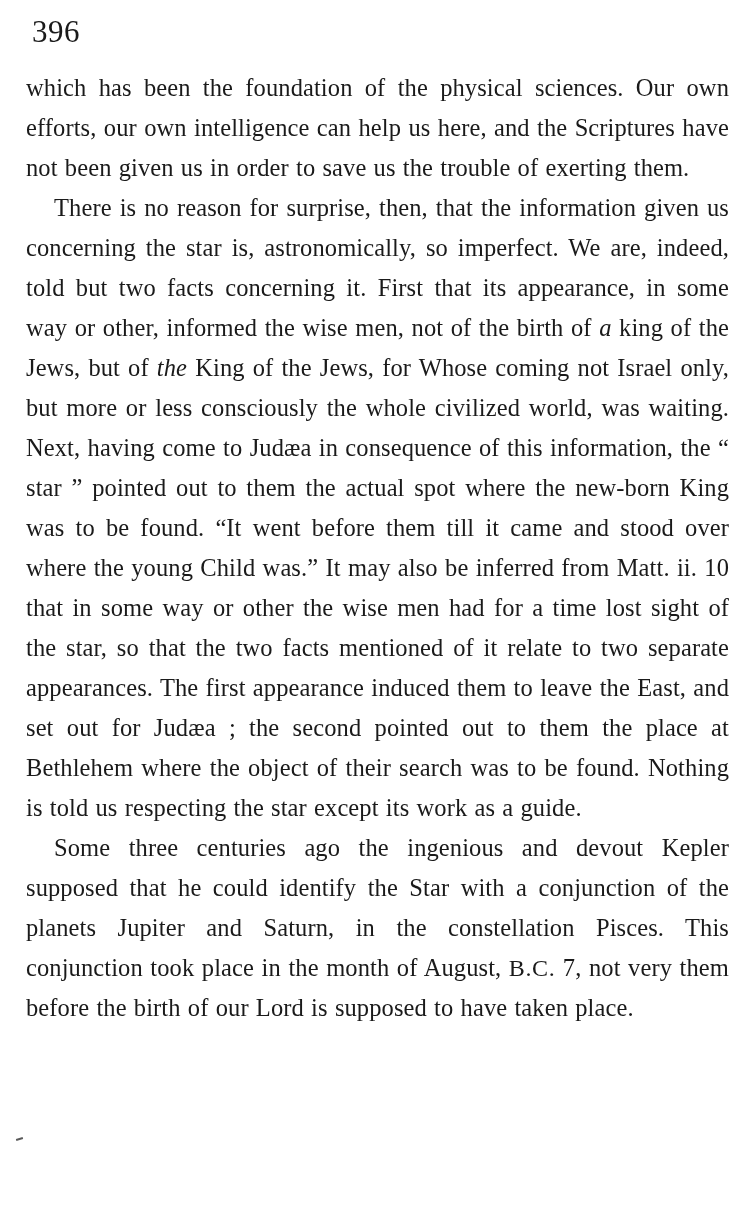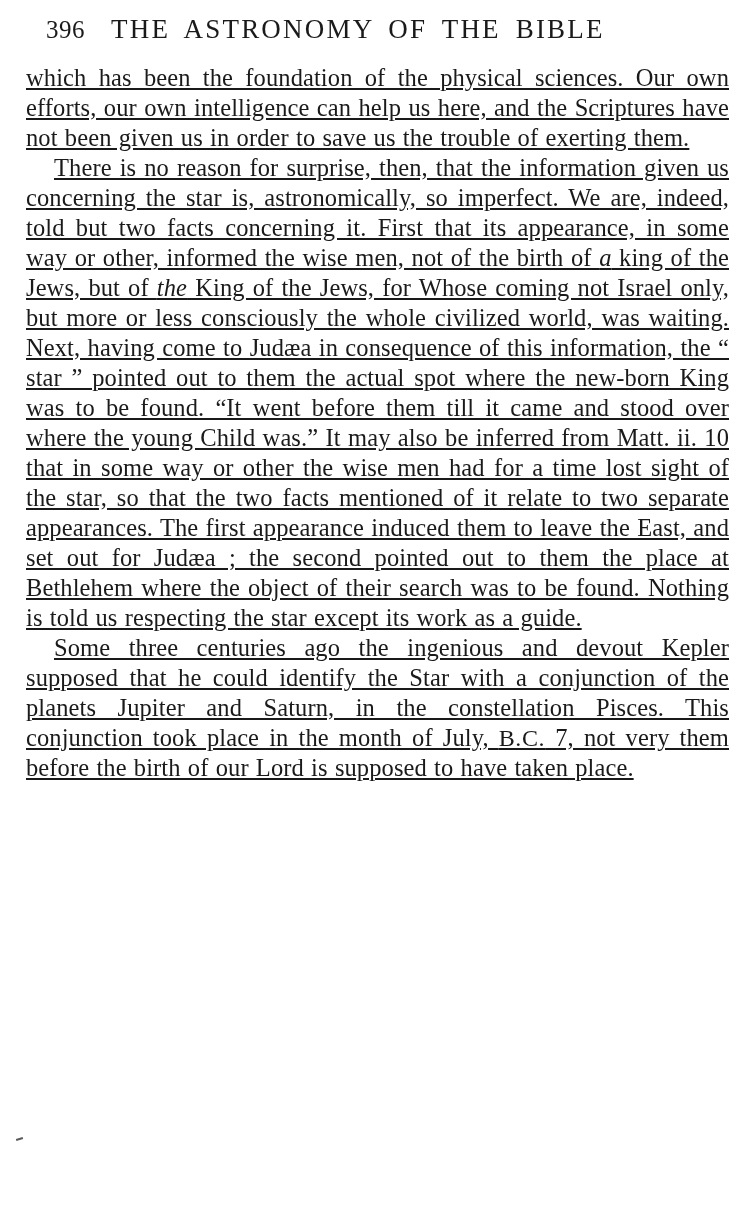--- a/index.html
+++ b/index.html
@@ -22,38 +22,36 @@
     padding: 14px 26px 0 26px;
   }
   .running-head {
     display: flex;
     align-items: baseline;
     gap: 26px;
     margin: 0 0 18px 6px;
     white-space: nowrap;
   }
   .folio {
-    font-size: 25px;
+    font-size: 31px;
     letter-spacing: 0.5px;
     font-family: "Liberation Serif", "DejaVu Serif", serif;
-    margin-left: 14px;
   }
   .head-title {
     font-size: 27px;
     letter-spacing: 2.2px;
     word-spacing: 6px;
   }
   .body-text {
     font-size: 24.5px;
-    line-height: 30px;
+    line-height: 40px;
     text-align: justify;
     text-justify: inter-word;
     word-spacing: 1px;
     letter-spacing: 0.1px;
-    text-decoration: underline;
   }
   .body-text p {
     margin: 0;
   }
   .indent {
     text-indent: 28px;
   }
   .body-text i {
     font-style: italic;
   }
@@ -71,23 +69,22 @@
     transform: rotate(-16deg);
   }
 </style>
 </head>
 <body>
 
 <div class="page">
 
   <div class="running-head">
     <span class="folio">396</span>
-    <span class="head-title">THE ASTRONOMY OF THE BIBLE</span>
   </div>
 
   <div class="body-text">
     <p>which has been the foundation of the physical sciences. Our own efforts, our own intelligence can help us here, and the Scriptures have not been given us in order to save us the trouble of exerting them.</p>
     <p class="indent" id="p2"><span>There is no reason for surprise, then, that the information given us concerning the star is, astronomically, so imperfect.  We are, indeed, told but two facts concerning it.  First that its appearance, in some way or other, informed the wise men, not of the birth of </span><i>a</i><span> king of the Jews, but of </span><i>the</i><span> King of the Jews, for Whose coming not Israel only, but more or less consciously the whole civilized world, was waiting.  Next, having come to Judæa in consequence of this information, the “ star ” pointed out to them the actual spot where the new-born King was to be found.  “It went before them till it came and stood over where the young Child was.”  It may also be inferred from Matt. ii. 10  that in some way or other the wise men had for a time lost sight of the star, so that the two facts mentioned of it relate to two separate appearances.  The first appearance induced them to leave the East, and set out for Judæa ; the second pointed out to them the place at Bethlehem where the object of their search was to be found.  Nothing is told us respecting the star except its work as a guide.</span></p>
-    <p class="indent" id="p3"><span>Some three centuries ago the ingenious and devout Kepler supposed that he could identify the Star with a conjunction of the planets Jupiter and Saturn, in the constellation Pisces.  This conjunction took place in the month of July, </span><span class="sc">B.C.</span><span> 7, not very them before the birth of our Lord is supposed to have taken place.</span></p>
+    <p class="indent" id="p3"><span>Some three centuries ago the ingenious and devout Kepler supposed that he could identify the Star with a conjunction of the planets Jupiter and Saturn, in the constellation Pisces.  This conjunction took place in the month of August, </span><span class="sc">B.C.</span><span> 7, not very them before the birth of our Lord is supposed to have taken place.</span></p>
   </div>
 
   <div class="tick"></div>
 </div>
 
 </body></html>

